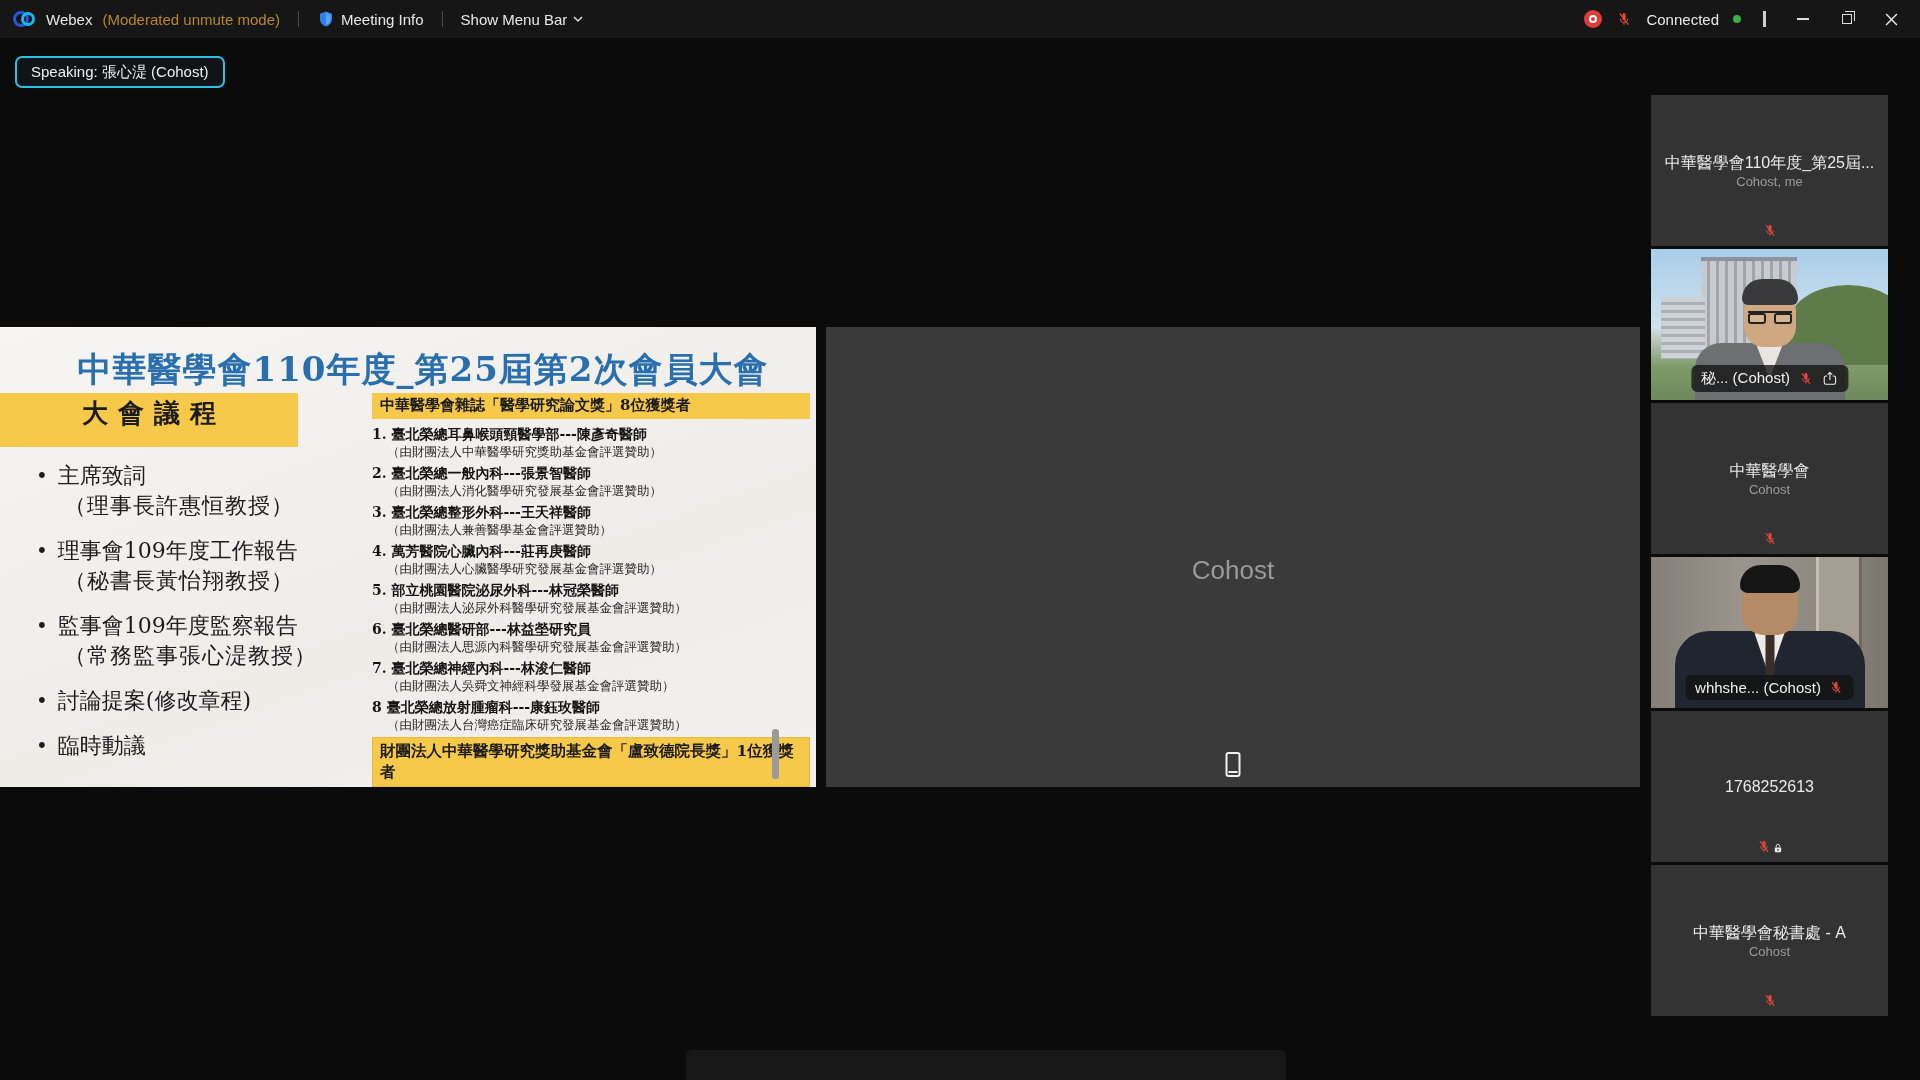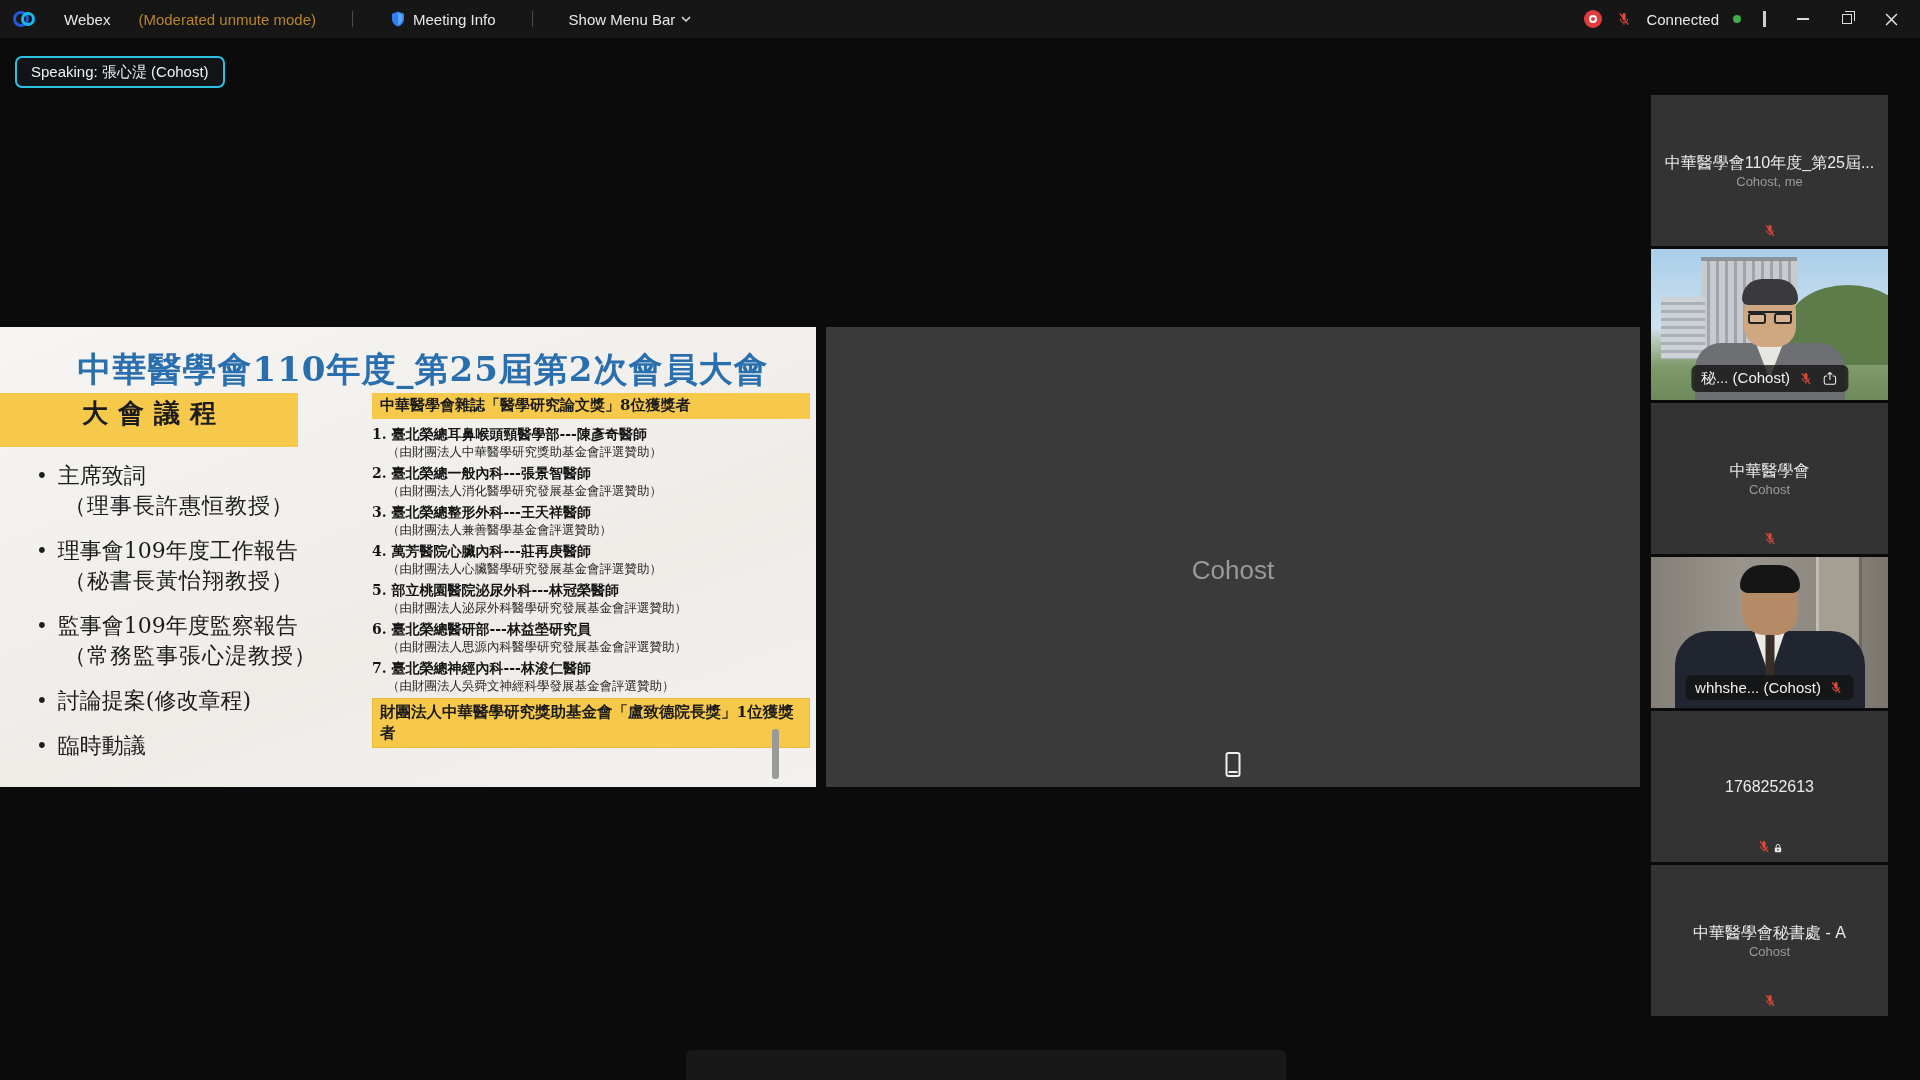--- a/index.html
+++ b/index.html
@@ -2,21 +2,21 @@
 <html><head>
 <meta charset="utf-8">
 <style>
   * { margin:0; padding:0; box-sizing:border-box; }
   html,body { width:1920px; height:1080px; background:#0b0b0b; overflow:hidden;
     font-family:"Liberation Sans","DejaVu Sans",sans-serif; }
 
   
   .titlebar { position:absolute; left:0; top:0; width:1920px; height:38px;
     background:#161616; display:flex; align-items:center; color:#e8e8e8; font-size:15px; }
-  .tb-left { display:flex; align-items:center; gap:28px; padding-left:12px; }
+  .tb-left { display:flex; align-items:center; gap:10px; padding-left:12px; }
   .tb-right { margin-left:auto; display:flex; align-items:center; gap:14px; padding-right:14px; }
   .tb-sep { width:1px; height:16px; background:#4a4a4a; margin:0 8px; }
   .mode { color:#b8862b; }
   .tb-item { display:flex; align-items:center; gap:6px; cursor:default; }
   .chev { width:10px; height:10px; }
   .win-btn { width:30px; height:26px; display:flex; align-items:center; justify-content:center; }
   .min-glyph { width:12px; height:0; border-bottom:2px solid #dcdcdc; }
   .restore-glyph { width:10px; height:10px; border:1.5px solid #dcdcdc; position:relative; }
   .restore-glyph:before { content:""; position:absolute; left:2px; top:-4px; width:9px; height:9px;
     border-top:1.5px solid #dcdcdc; border-right:1.5px solid #dcdcdc; }
@@ -240,20 +240,24 @@
         <div class="sponsor">（由財團法人泌尿外科醫學研究發展基金會評選贊助）</div>
       </div>
       <div class="award-item">
         <div class="name"><span>6.</span> <span>臺北榮總醫研部---林益塋研究員</span></div>
         <div class="sponsor">（由財團法人思源內科醫學研究發展基金會評選贊助）</div>
       </div>
       <div class="award-item">
         <div class="name"><span>7.</span> <span>臺北榮總神經內科---林浚仁醫師</span></div>
         <div class="sponsor">（由財團法人吳舜文神經科學發展基金會評選贊助）</div>
       </div>
+      <div class="award-item">
+        <div class="name"><span>8</span> <span>臺北榮總放射腫瘤科---康鈺玫醫師</span></div>
+        <div class="sponsor">（由財團法人台灣癌症臨床研究發展基金會評選贊助）</div>
+      </div>
     </div>
     <div class="awards-banner2">財團法人中華醫學研究獎助基金會「盧致德院長獎」1位獲獎者</div>
 
   </div>
 
   <div class="slide-scrollbar"></div>
 </div>
 
 <div class="speaker">
   <div class="speaker-role">Cohost</div>

